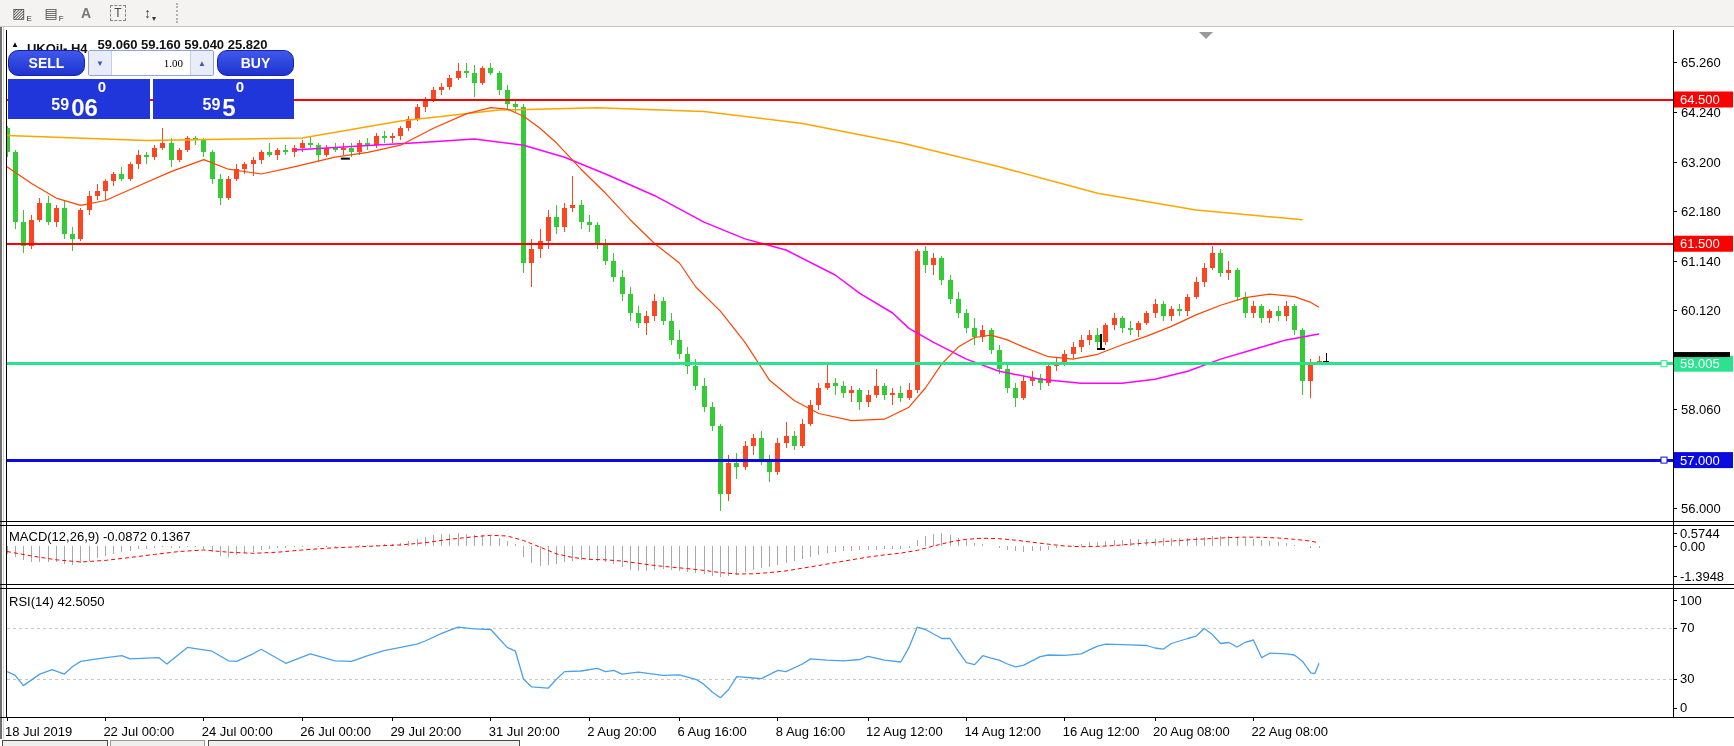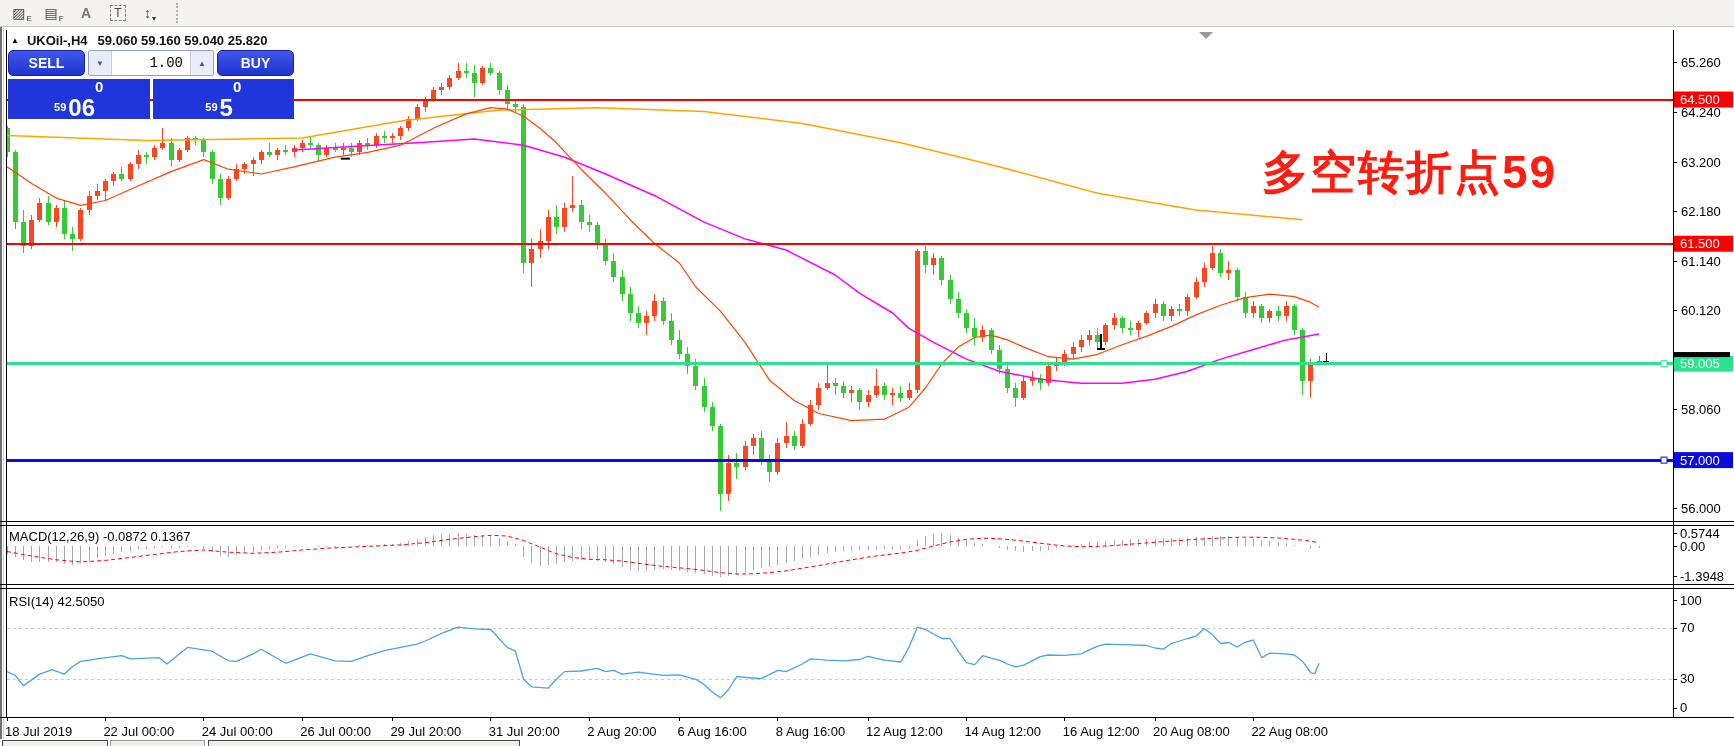--- a/index.html
+++ b/index.html
@@ -15,38 +15,38 @@
   .tb-sep{width:4px;height:20px;border-left:2px dotted #b5b2ac;margin:0 8px 0 8px;}
   .tf-btn{height:20px;padding:0 8px;display:flex;align-items:center;font-size:12px;color:#333;
           border:1px solid transparent;margin-right:2px;}
   .tf-btn.active{background:#fcfcfb;border:1px solid #b3afa7;box-shadow:inset 0 0 3px #ddd;}
   
   .chart-svg{position:absolute;top:27px;left:0;}
   .chart-svg text{font-family:"Liberation Sans","DejaVu Sans",sans-serif;}
   .title-row{position:absolute;top:33px;left:11px;font-size:13px;font-weight:700;color:#111;
              display:flex;align-items:center;}
   .title-row .tri{font-size:8px;margin-right:8px;color:#000;}
-  .title-row .sym{margin-right:10px;}
+  .title-row .sym{margin-right:10px;margin-top:8px;}
   
   .trade-panel{position:absolute;left:8px;top:50px;width:286px;user-select:none;}
   .tp-row1{display:flex;height:26px;gap:3px;}
   .btn-sell,.btn-buy{width:77px;background:linear-gradient(#3f58ea,#1f33cf);border:1px solid #1423ae;
-        border-radius:5px;color:#fff;font-size:14px;font-weight:700;display:flex;align-items:center;
+        border-radius:10px;color:#fff;font-size:14px;font-weight:700;display:flex;align-items:center;
         justify-content:center;box-sizing:border-box;cursor:pointer;}
   .spin-group{flex:1;display:flex;border:1px solid #8fa3de;border-radius:2px;overflow:hidden;background:#fff;}
   .spin-btn{width:22px;background:#e9edf9;color:#3a56c4;font-size:8px;display:flex;align-items:center;
         justify-content:center;cursor:pointer;}
   .spin-btn.left{border-right:1px solid #c6cfe9;}
   .spin-btn.right{border-left:1px solid #c6cfe9;}
-  .vol-input{flex:1;border:none;outline:none;text-align:right;font-size:14px;padding:0 7px 0 8px;
-        font-family:Liberation Mono, monospace;min-width:0;}
+  .vol-input{flex:1;border:none;outline:none;text-align:right;font-size:11px;padding:0 7px 0 8px;
+        font-family:Liberation Serif, serif;min-width:0;}
   .tp-row2{display:flex;margin-top:3px;height:40px;gap:3px;}
   .price-box{flex:1;background:#2136da;display:flex;align-items:flex-end;justify-content:center;
         color:#fff;padding-bottom:2px;cursor:pointer;}
-  .pb-small{font-size:11px;font-weight:700;line-height:1;margin:0 2px 4px 0;text-align:center;}
+  .pb-small{font-size:16px;font-weight:700;line-height:1;margin:0 2px 4px 0;text-align:center;}
   .pb-big{font-size:24px;font-weight:700;line-height:0.8;}
   .pb-sup{font-size:15px;font-weight:700;line-height:1;margin-bottom:23px;}
   
   .annotation{position:absolute;left:1262px;top:142px;font-size:46px;font-weight:700;color:#ff1d10;
         letter-spacing:2px;white-space:nowrap;}
   
   .bottom-strip{position:absolute;left:0;bottom:0;width:100%;height:7px;background:#ffffff;}
   .bstab{position:absolute;bottom:0;height:5px;background:#f0efed;border:1px solid #4a4a4a;border-bottom:none;}
 </style>
 </head>
@@ -713,21 +713,20 @@
         <span class="pb-sup">0</span>
       </div>
       <div class="price-box">
         <span class="pb-small">59</span>
         <span class="pb-big">5</span>
         <span class="pb-sup">0</span>
       </div>
     </div>
   </div>
 
-  <div class="annotation">多空转折点59</div>
 
   <div class="bottom-strip">
     <div class="bstab" style="left:2px;width:104px;"></div>
     <div class="bstab" style="left:110px;width:93px;border-color:#999;"></div>
     <div class="bstab" style="left:208px;width:310px;"></div>
   </div>
 
 </div>
 
 </body></html>

